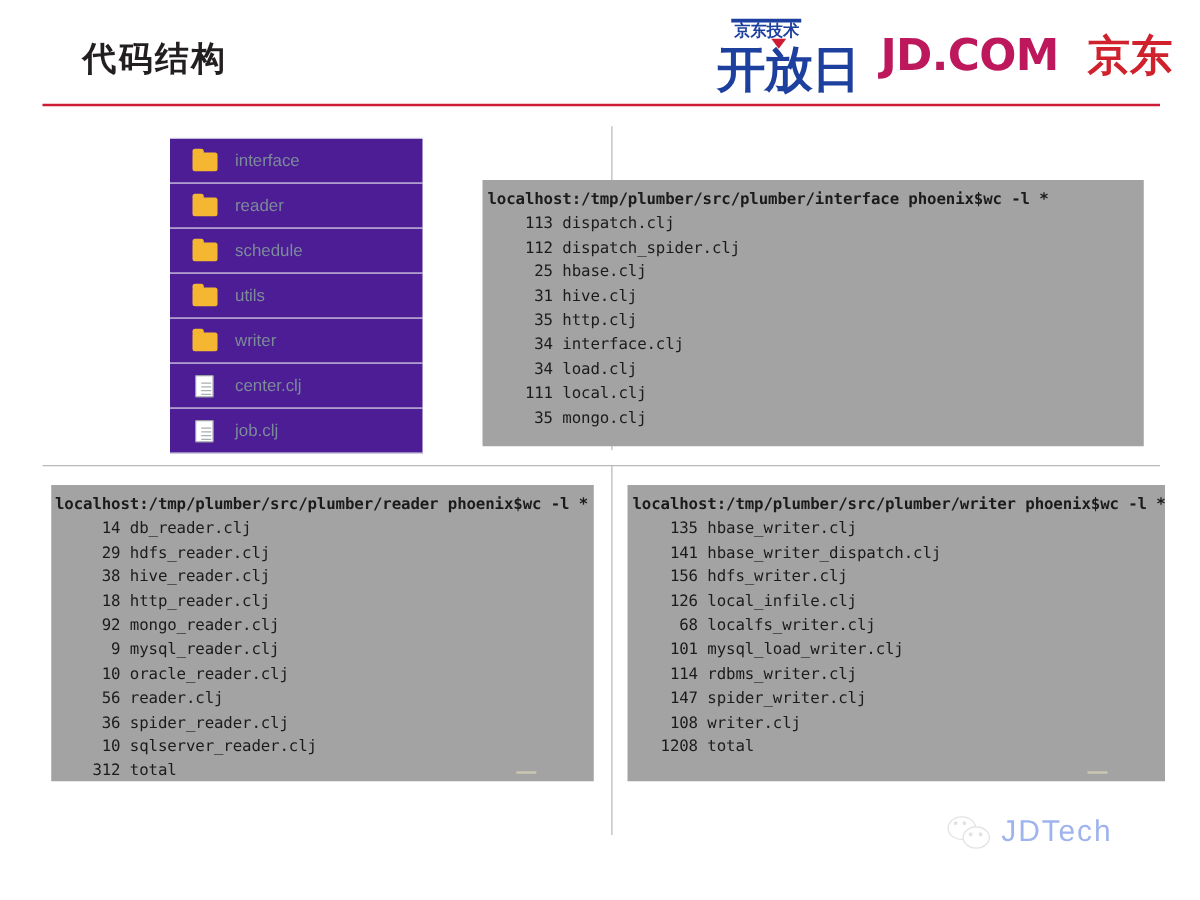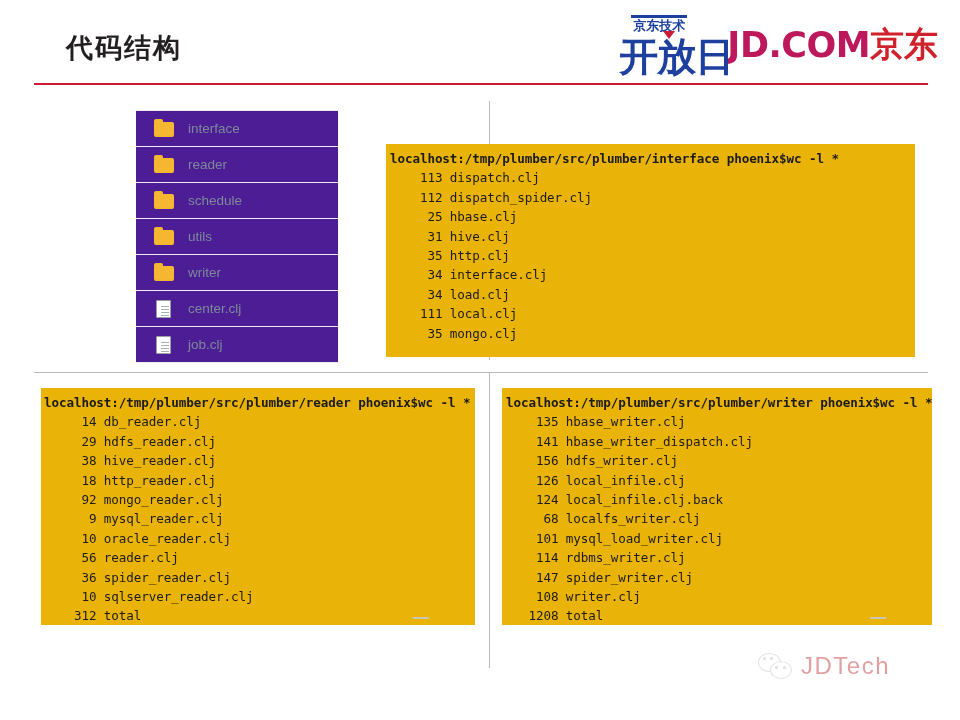--- a/index.html
+++ b/index.html
@@ -44,21 +44,21 @@
   }
 
   
   .logo-block {
     position: absolute;
     right: 22px;
     top: 16px;
     height: 58px;
     display: flex;
     align-items: center;
-    gap: 0;
+    gap: 23px;
   }
   .logo-mark {
     position: relative;
     width: 108px;
     height: 54px;
   }
   .logo-mark-top {
     position: absolute;
     left: 14px;
     top: 0px;
@@ -202,21 +202,21 @@
   .tree-label {
     font-size: 13.5px;
     color: #7c8a99;
     font-family: "Liberation Sans", sans-serif;
     white-space: nowrap;
   }
 
   
   .term {
     position: absolute;
-    background: #eab308;
+    background: #a3a3a3;
     overflow: hidden;
     font-family: "DejaVu Sans Mono", "Liberation Mono", monospace;
     color: #1b1b1b;
     box-sizing: border-box;
   }
   .term-line {
     white-space: pre;
     line-height: 19.4px;
     font-size: 12.6px;
     letter-spacing: -0.1px;
@@ -291,21 +291,21 @@
     width: 2.6px; height: 2.6px;
     border-radius: 50%;
     background: #b9bcc0;
   }
   .wechat-ico .d1 { left: 5px;  top: 5px; }
   .wechat-ico .d2 { left: 12px; top: 5px; }
   .wechat-ico .d3 { left: 17px; top: 14px; }
   .wechat-ico .d4 { left: 25px; top: 14px; }
   .wm-text {
     font-size: 24px;
-    color: #b91c1c;
+    color: #1d4ed8;
     letter-spacing: 1.5px;
     font-family: "Liberation Sans", sans-serif;
     white-space: nowrap;
   }
 </style>
 </head>
 <body>
 
 <div class="header">
   <div class="page-title">代码结构</div>
@@ -391,21 +391,20 @@
   <div class="term-scroll-hint"></div>
 </div>
 
 <div class="term" id="term-writer">
   <div class="term-line term-prompt">localhost:/tmp/plumber/src/plumber/writer phoenix$wc -l *</div>
   <div class="term-body">
       <div class="term-line">    135 hbase_writer.clj</div>
       <div class="term-line">    141 hbase_writer_dispatch.clj</div>
       <div class="term-line">    156 hdfs_writer.clj</div>
       <div class="term-line">    126 local_infile.clj</div>
-      <div class="term-line">    124 local_infile.clj.back</div>
       <div class="term-line">     68 localfs_writer.clj</div>
       <div class="term-line">    101 mysql_load_writer.clj</div>
       <div class="term-line">    114 rdbms_writer.clj</div>
       <div class="term-line">    147 spider_writer.clj</div>
       <div class="term-line">    108 writer.clj</div>
       <div class="term-line">   1208 total</div>
     </div>
   <div class="term-scroll-hint"></div>
 </div>
 

